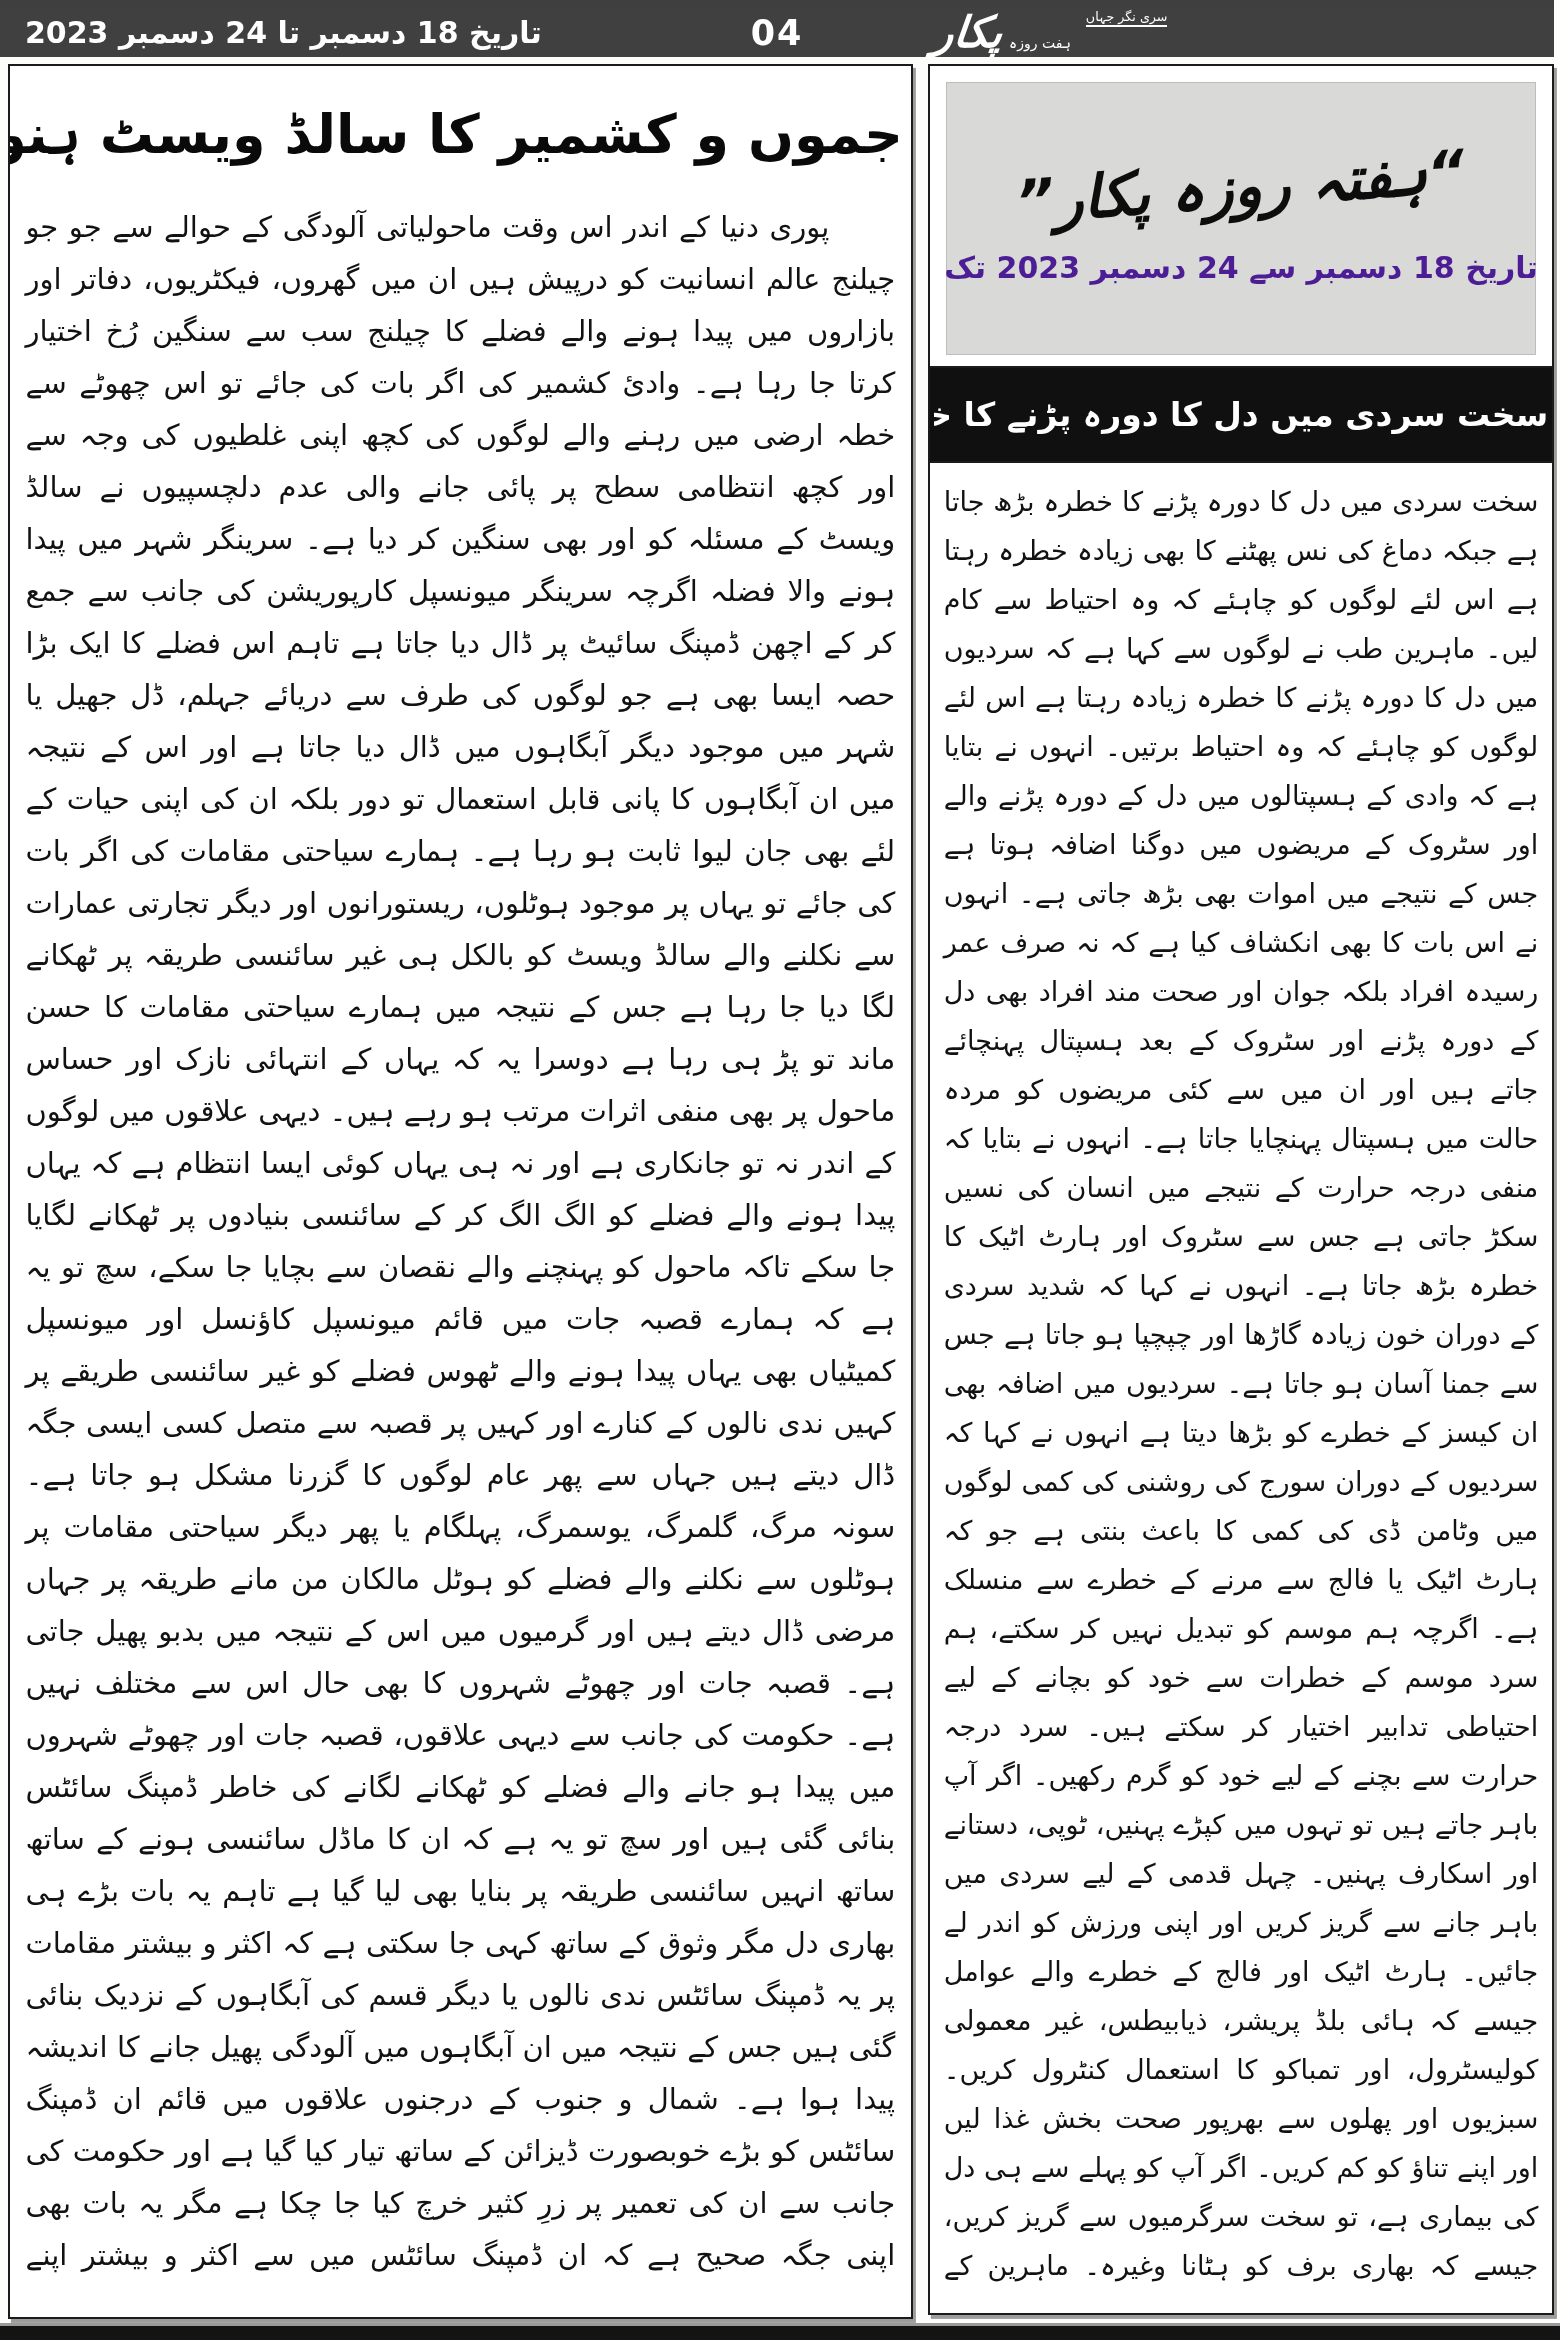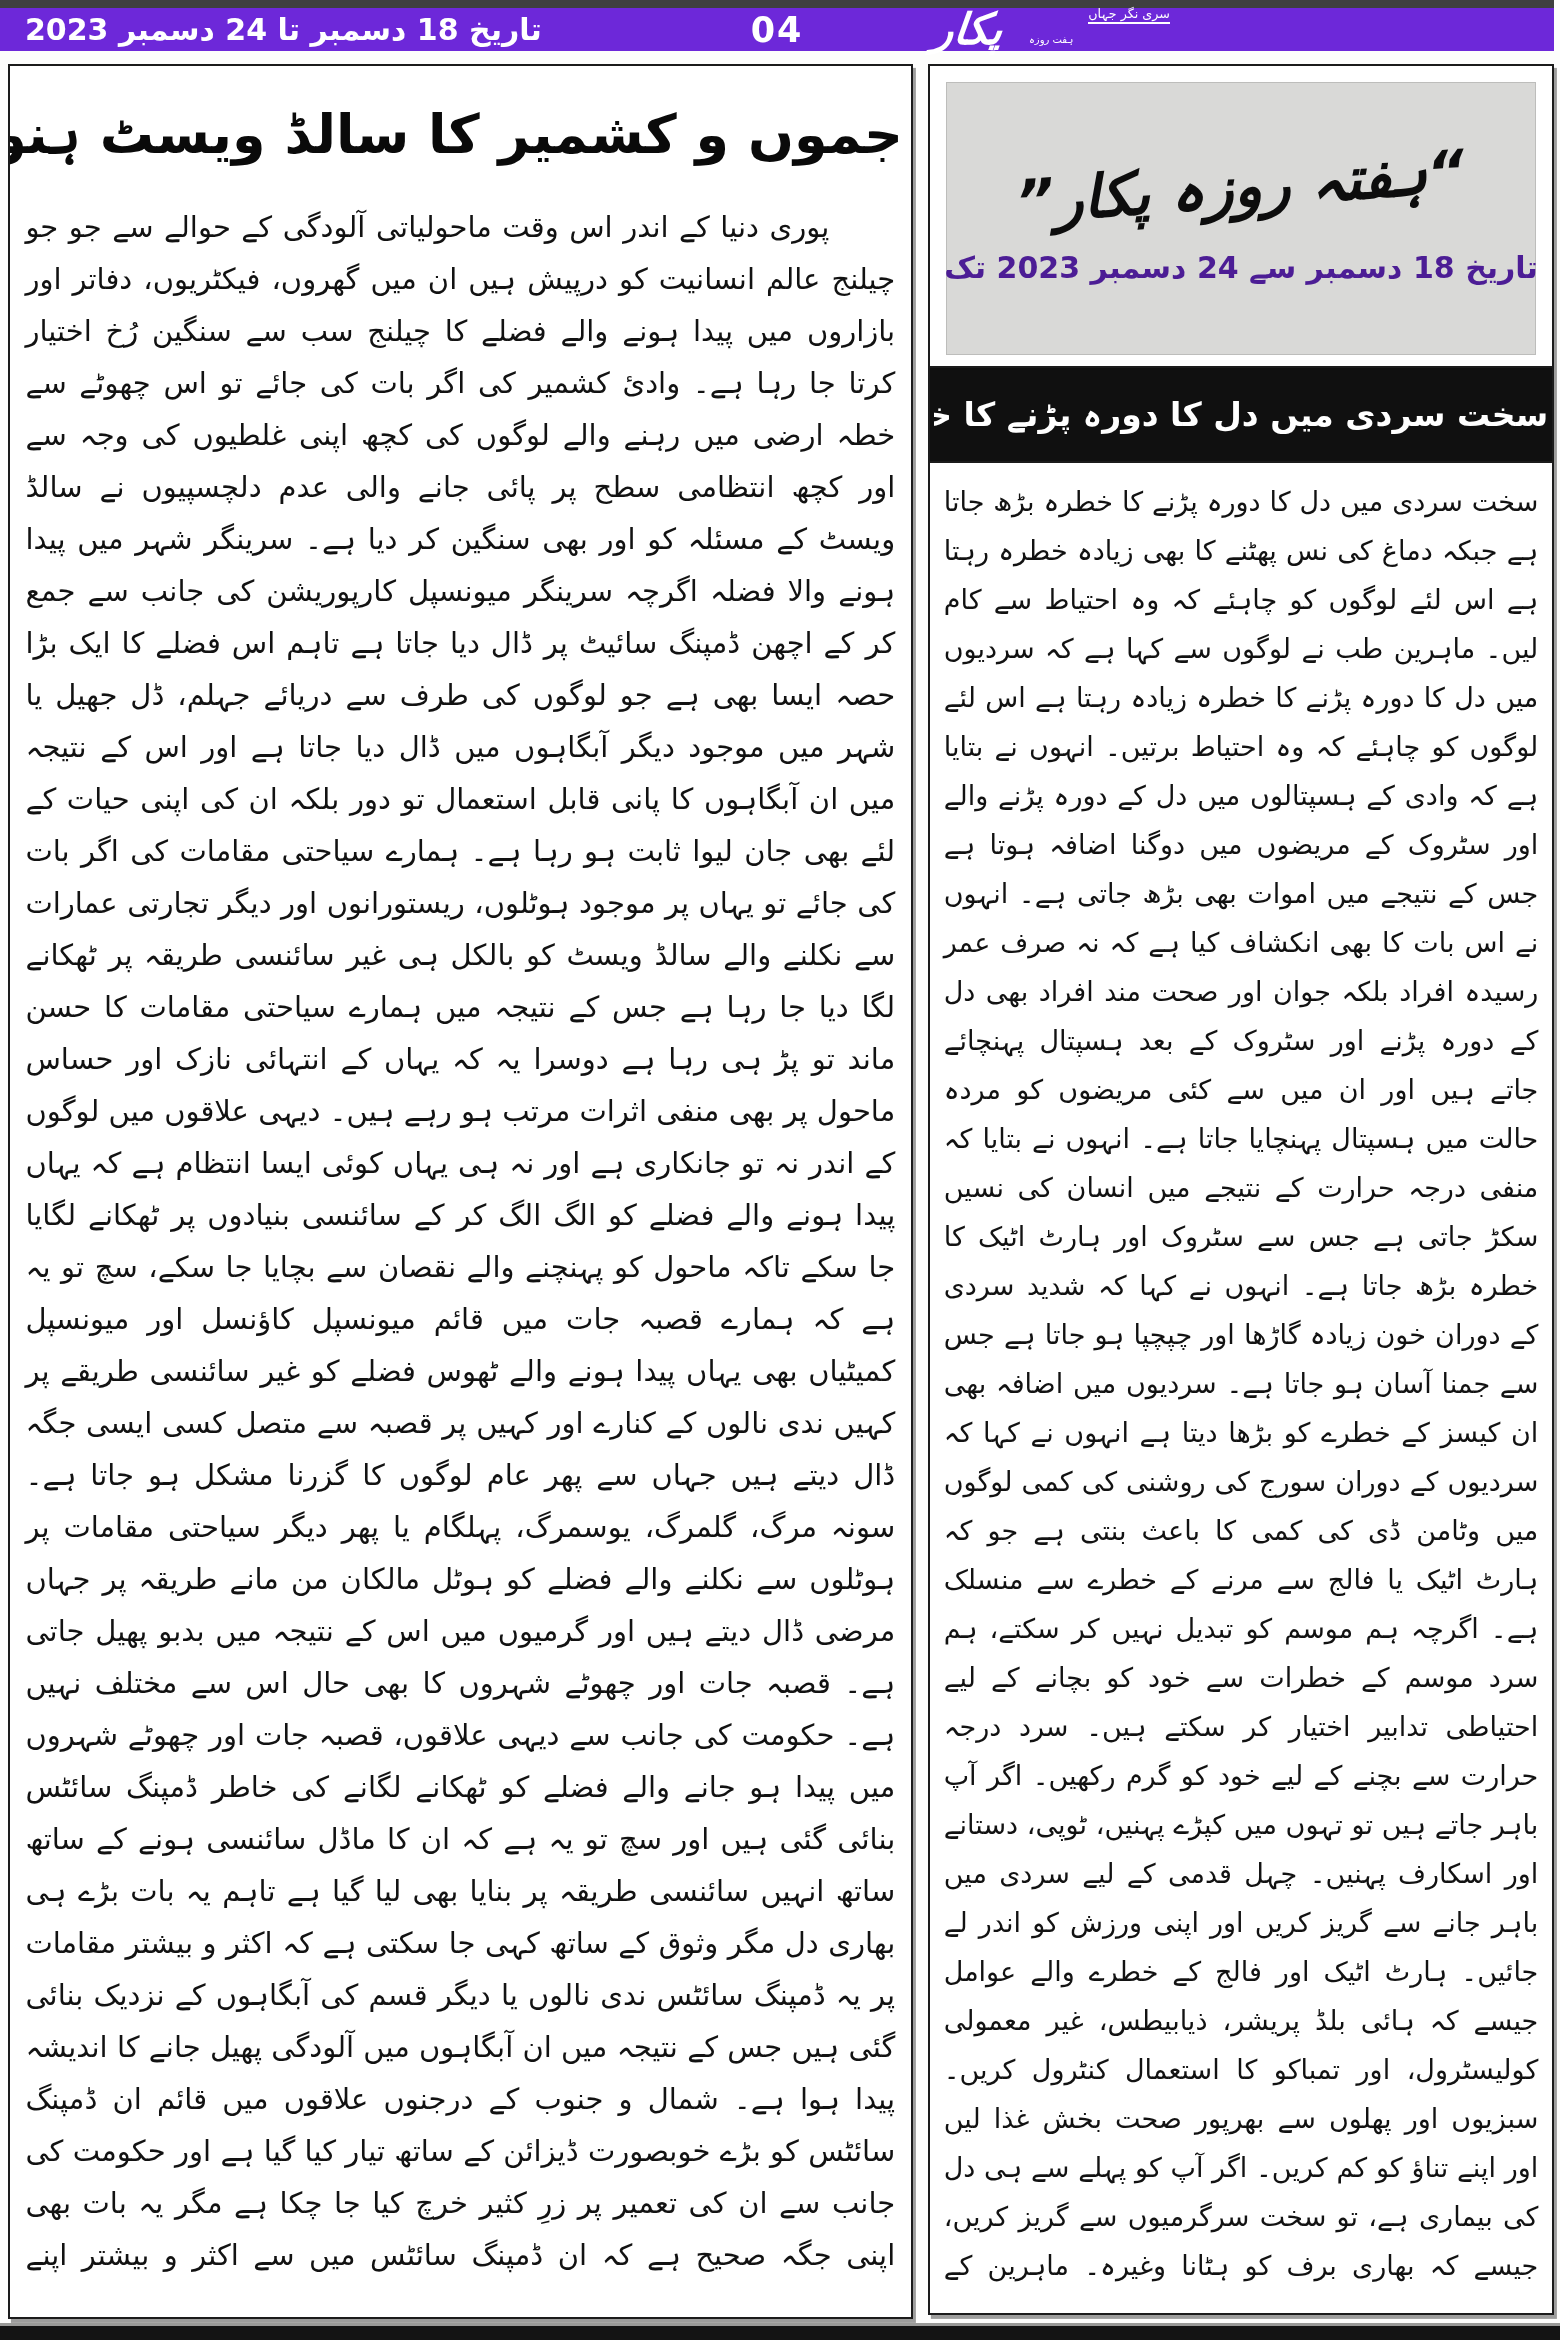--- a/index.html
+++ b/index.html
@@ -6,22 +6,22 @@
   .page {
     position: relative;
     width: 1560px; height: 2341px;
     background: #fdfdfc;
     overflow: hidden;
     font-family: "DejaVu Sans", sans-serif;
   }
 
   
   .header-bar {
-    position: absolute; left: 0; top: 0; right: 6px; height: 51px;
-    background: #6d28d9;
+    position: absolute; left: 0; top: 0; right: 6px; height: 57px;
+    background: #404040;
     border-top: 8.8px solid #3f3f3f;
     box-sizing: border-box;
     display: flex; align-items: center; justify-content: space-between;
     padding: 0 25px;
     color: #ffffff;
     direction: ltr;
   }
   .header-date {
     direction: rtl; font-size: 30px; font-weight: bold; white-space: nowrap;
     width: 40%; text-align: left;
@@ -31,21 +31,21 @@
   }
   .header-logo {
     width: 40%; display: flex; justify-content: flex-end; align-items: center;
     direction: rtl;
   }
   .logo-wrap { position: relative; padding: 0 5.9px; text-align: center; }
   .logo-location {
     display: inline-block; font-size: 12.7px; border-bottom: 2px solid #fff;
     padding-bottom: 1px; margin-left: 9.8px; vertical-align: top;
   }
-  .logo-weekly { font-size: 10px; margin-left: 21px; vertical-align: middle; }
+  .logo-weekly { font-size: 14px; margin-left: 1px; vertical-align: middle; }
   .logo-name {
     font-size: 43px; font-weight: bold; font-style: italic;
     display: inline-block; transform: skewX(-6deg); line-height: 47px;
   }
 
   
   .news-box {
     position: absolute;
     background: #ffffff;
     border: 2.9px solid #1b1b1b;

